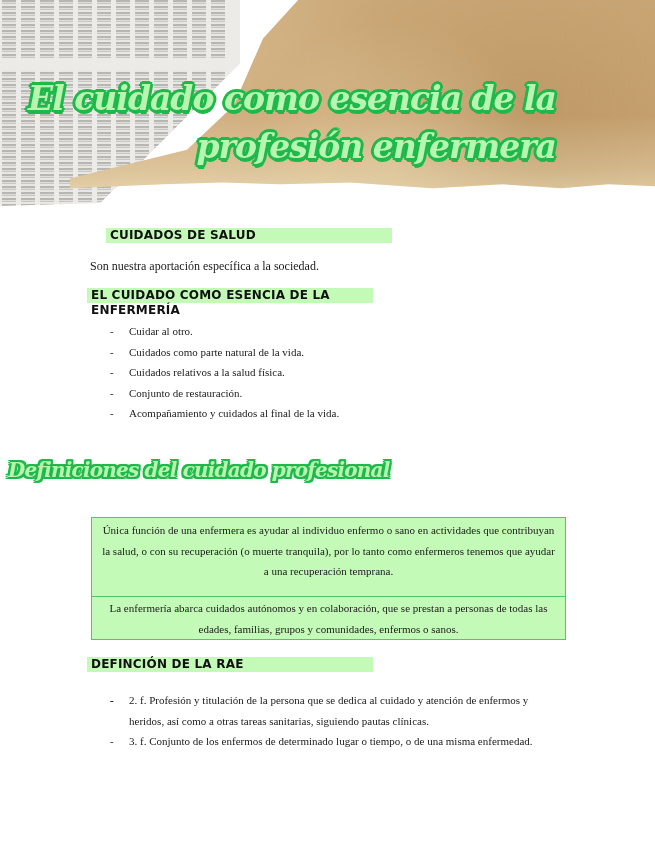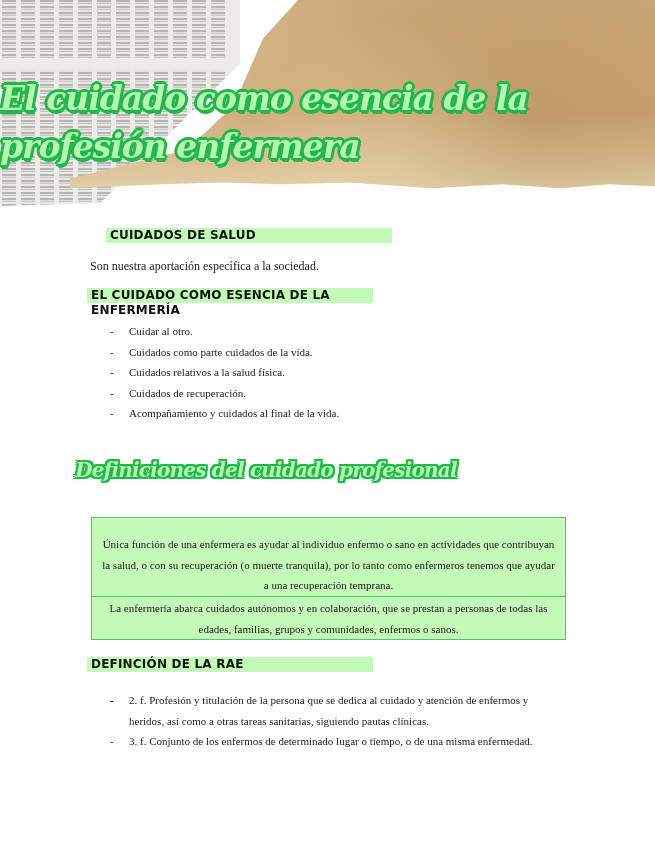--- a/index.html
+++ b/index.html
@@ -27,21 +27,21 @@
         radial-gradient(circle at 80% 60%, rgba(150,110,60,.18), transparent 45%),
         radial-gradient(circle at 55% 85%, rgba(235,215,175,.5), transparent 40%),
         linear-gradient(180deg, #cba877 0%, #c8a472 60%, #d9bf93 88%, #e4cfa8 100%);
       clip-path: polygon(39% 0, 100% 0, 100% 97%, 92% 96%, 84% 98%, 74% 96%, 62% 98%, 48% 95%, 36% 96%, 26% 95%, 16% 96%, 8% 97%, 0 98%, 0 93%, 20% 78%, 28% 55%, 33% 20%);
     }
     .paper-tear {
       position: absolute; left: 0; top: 200px; width: 655px; height: 20px; background: #fff;
       clip-path: polygon(0 30%, 10% 20%, 22% 10%, 35% 20%, 48% 0, 60% 15%, 72% 5%, 85% 20%, 100% 10%, 100% 100%, 0 100%);
     }
     .title {
-      position: absolute; left: 0; top: 75px; width: 556px; text-align: left;
+      position: absolute; left: 0; top: 75px; width: 556px; text-align: right;
       font-family: "DejaVu Serif", serif; font-style: italic; font-weight: bold;
       font-size: 33px; line-height: 48px; letter-spacing: -1px;
       color: #b7f5b0;
       text-shadow:
         -2px -2px 0 #1fb84b, 2px -2px 0 #1fb84b, -2px 2px 0 #1fb84b, 2px 2px 0 #1fb84b,
         0 -3px 0 #1fb84b, 0 3px 0 #1fb84b, -3px 0 0 #1fb84b, 3px 0 0 #1fb84b,
         1px 4px 0 #1fb84b;
     }
     .title span { display: block; }
 
@@ -55,39 +55,39 @@
     }
     .body-text { position: absolute; font-size: 12px; line-height: 14px; color: #1a1a1a; }
 
     
     .list { position: absolute; list-style: none; }
     .list li { position: relative; font-size: 11px; line-height: 20.5px; padding-left: 19px; }
     .list li .dash { position: absolute; left: 0; top: 0; }
 
     
     .subtitle {
-      position: absolute; left: 0; top: 453px; width: 524px; text-align: center;
+      position: absolute; left: 0; top: 453px; width: 524px; text-align: left;
       font-family: "DejaVu Serif", serif; font-style: italic; font-weight: bold;
       font-size: 20px; line-height: 34px; letter-spacing: -0.8px;
       color: #b7f5b0;
       text-shadow:
         -2px -2px 0 #1fb84b, 2px -2px 0 #1fb84b, -2px 2px 0 #1fb84b, 2px 2px 0 #1fb84b,
         0 -2px 0 #1fb84b, 0 2px 0 #1fb84b, -2px 0 0 #1fb84b, 2px 0 0 #1fb84b,
         0 0 6px rgba(160,240,160,.6);
       padding-left: 8px;
     }
 
     
     .def-box {
       position: absolute; left: 91px; width: 475px;
       background: #c3fab8; border: 1.5px solid #4cc76a;
       font-size: 11px; line-height: 20.5px; text-align: center;
       padding: 0 8px;
     }
-    .def-box.one { top: 517px; height: 82px; padding-top: 16px; }
+    .def-box.one { top: 517px; height: 82px; padding-top: 2px; }
     .def-box.two { top: 596px; height: 44px; padding-top: 1px; }
   </style>
 </head>
 <body>
 
 <div class="header">
   <div class="newspaper">
     <div class="cols">
       <div class="col"></div>
         <div class="col"></div>
@@ -111,23 +111,23 @@
     <span>profesión enfermera</span>
   </h1>
 </div>
 
 <div class="sec-head" style="top:228px;margin-left:19px;">CUIDADOS DE SALUD</div>
 <p class="body-text" style="left:90px; top:259px;">Son nuestra aportación específica a la sociedad.</p>
 
 <div class="sec-head" style="top:288px;">EL CUIDADO COMO ESENCIA DE LA ENFERMERÍA</div>
 <ul class="list" style="left:110px; top:321px; width:460px;">
   <li><span class="dash">-</span><span>Cuidar al otro.</span></li>
-  <li><span class="dash">-</span><span>Cuidados como parte cuidados de la vida.</span></li>
+  <li><span class="dash">-</span><span>Cuidados como parte natural de la vida.</span></li>
   <li><span class="dash">-</span><span>Cuidados relativos a la salud física.</span></li>
-  <li><span class="dash">-</span><span>Cuidados de recuperación.</span></li>
+  <li><span class="dash">-</span><span>Conjunto de restauración.</span></li>
   <li><span class="dash">-</span><span>Acompañamiento y cuidados al final de la vida.</span></li>
 </ul>
 
 <h2 class="subtitle">Definiciones del cuidado profesional</h2>
 
 <div class="def-box one">Única función de una enfermera es ayudar al individuo enfermo o sano en actividades que contribuyan la salud, o con su recuperación (o muerte tranquila), por lo tanto como enfermeros tenemos que ayudar a una recuperación temprana.</div>
 <div class="def-box two">La enfermería abarca cuidados autónomos y en colaboración, que se prestan a personas de todas las edades, familias, grupos y comunidades, enfermos o sanos.</div>
 
 <div class="sec-head" style="top:657px;">DEFINCIÓN DE LA RAE</div>
 <ul class="list" style="left:110px; top:690px; width:455px;">

